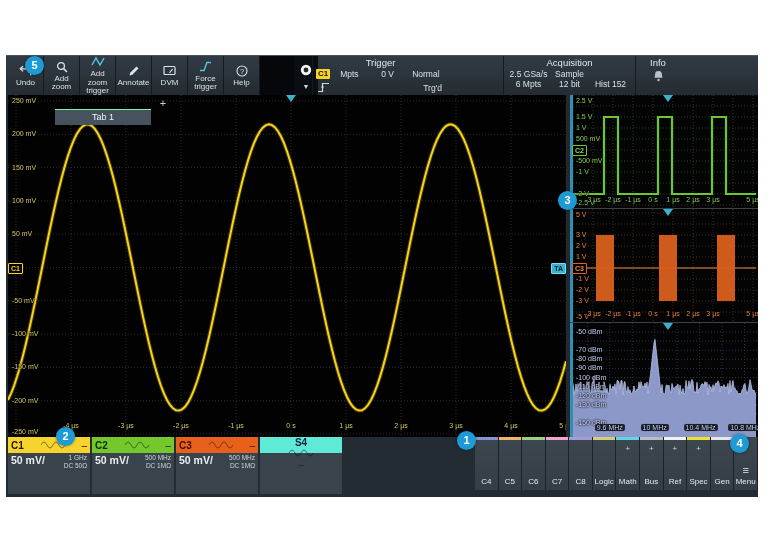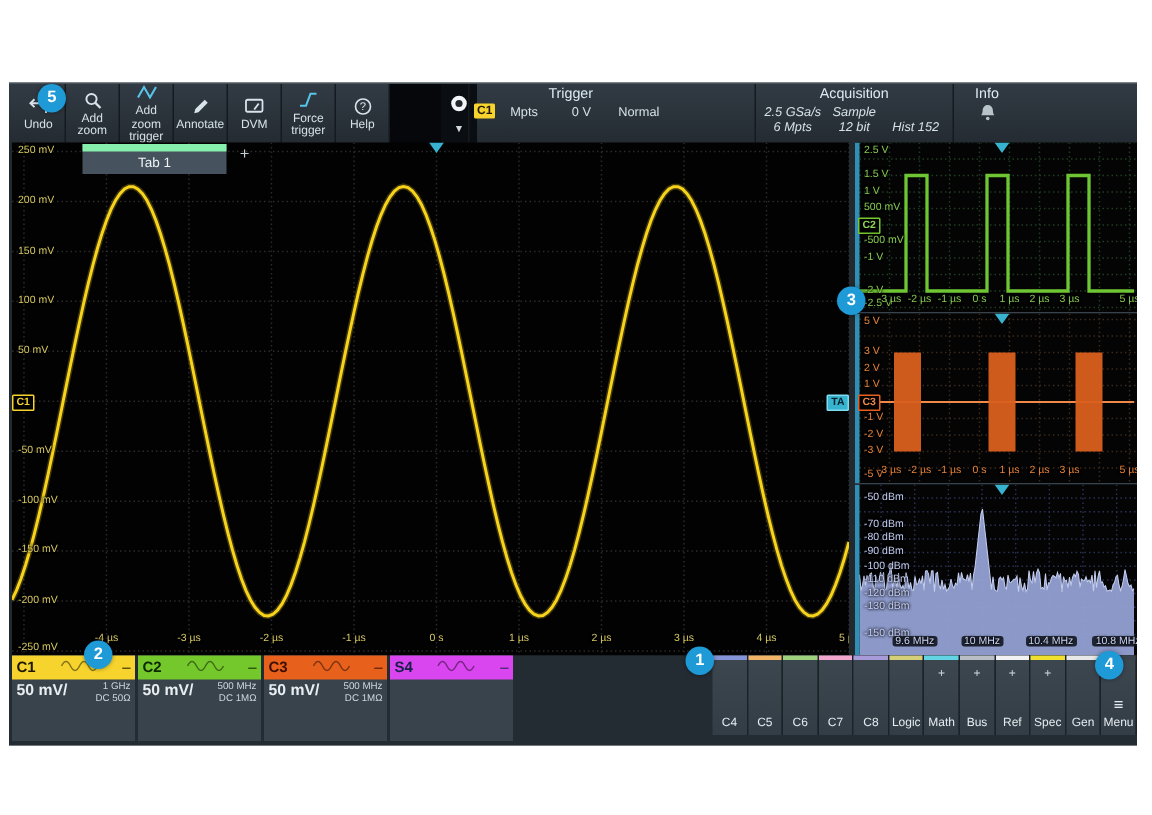--- a/index.html
+++ b/index.html
@@ -25,35 +25,35 @@
   #g-trigger .g-row{display:flex;align-items:center;gap:0;padding:1px 3px 0 3px;}
   #g-trigger .g-row .gval{flex:1;text-align:center;}
   .c1chip{display:inline-block;background:#f6d32d;color:#1d1600;font-size:8px;font-weight:bold;
           padding:0 2px;border-radius:1px;line-height:10px;}
   #g-trigger .g-row2{display:flex;justify-content:space-between;align-items:center;padding:0 6px 0 4px;}
   #g-horizontal{left:442px;width:55px;text-align:center;}
   #g-horizontal .gval{display:block;line-height:10px;}
   #g-acq{left:497px;width:132px;}
   #g-acq .cols{display:flex;padding:1px 4px 0 4px;}
   #g-acq .col{flex:1;text-align:center;}
-  #g-acq .col .gval{display:block;line-height:10px;font-style:italic;}
+  #g-acq .col .gval{display:block;line-height:10px;}
   #g-info{left:629px;width:45px;text-align:center;}
   #tb-status{position:absolute;left:674px;top:0;width:78px;height:40px;background:#05070a;
              display:flex;align-items:center;justify-content:flex-end;gap:5px;padding-right:5px;box-sizing:border-box;}
   .lxi{color:#e6edf1;font-size:8.5px;font-style:italic;font-weight:bold;}
   .rslogo{color:#eef3f6;font-size:17px;line-height:17px;}
 
   
   #main-plot{position:absolute;left:2px;top:40px;width:558px;height:342px;background:#020202;overflow:hidden;}
   .wave{position:absolute;left:0;top:0;}
   .tick{position:absolute;font-size:7px;line-height:8px;white-space:nowrap;text-shadow:0 0 2px #000,0 0 2px #000;}
   .xtick{width:32px;text-align:center;}
   .chip{background:#151a24e6;color:#c9d3f4;padding:0 2px;border-radius:2px;}
-  #tab1{position:absolute;left:47px;top:1px;width:96px;height:15px;background:#46525d;
-        border-top:5px solid #86efac;color:#eef3f6;font-size:9px;line-height:15px;text-align:center;}
+  #tab1{position:absolute;left:47px;top:14px;width:96px;height:15px;background:#46525d;
+        border-top:1px solid #86efac;color:#eef3f6;font-size:9px;line-height:15px;text-align:center;}
   #tab-add{position:absolute;left:148px;top:1px;width:14px;height:15px;color:#c3ced5;font-size:11px;line-height:15px;text-align:center;}
   .trig-tri{position:absolute;width:0;height:0;border-left:5px solid transparent;border-right:5px solid transparent;
             border-top:7px solid #38b3cf;}
   .ch-tag{position:absolute;font-size:7px;font-weight:bold;line-height:9px;padding:0 2px;border-radius:1px;background:#000;}
   #tag-c1{left:0;border:1px solid #f6d32d;color:#f6d32d;}
   #tag-ta{right:0;background:#38b3cf;color:#03232b;border:1px solid #7fdcef;}
   .ptag-c2{left:2px;border:1px solid #74c82c;color:#8fd657;}
   .ptag-c3{left:2px;border:1px solid #e8611c;color:#f08a4a;}
 
   
@@ -150,20 +150,27 @@
       <span class="chev">▼</span>
     </div>
 
     <div class="tb-group" id="g-trigger">
       <div class="g-title">Trigger</div>
       <div class="g-row">
         <span class="c1chip">C1</span>
         <span class="gval">Mpts</span>
         <span class="gval">0 V</span>
         <span class="gval">Normal</span>
+      </div>
+      <div class="g-row2">
+        <span id="slope-ico"><svg width="13" height="12" viewBox="0 0 13 12">
+                <polyline points="1,10.5 5.5,10.5 5.5,2.5 12,2.5" fill="none" stroke="#cfdde4" stroke-width="1.2"></polyline>
+                <path d="M5.5 4.2l-1.6 2.4h3.2z" fill="#cfdde4"></path>
+              </svg></span>
+        <span class="gval">Trg'd</span>
       </div>
     </div>
 
 
     <div class="tb-group" id="g-acq">
       <div class="g-title">Acquisition</div>
       <div class="cols">
         <div class="col">
           <span class="gval">2.5 GSa/s</span>
           <span class="gval">6 Mpts</span>
@@ -415,21 +422,21 @@
                 </svg></span>
               <span class="bmin">–</span>
             </div>
             <div class="bbody">
               <span class="bscale">50 mV/</span>
               <div class="bright">500 MHz<br>DC 1MΩ</div>
               <span class="bbl">0 V</span>
             </div>
           </div>
           <div class="badge" style="left: 254px;">
-            <div class="bhead" style="background: #d946ef; color: rgb(22, 32, 74);">
+            <div class="bhead" style="background: #5eead4; color: rgb(22, 32, 74); flex-direction: column;">
               <span>S4</span>
               <span class="bmini"><svg width="26" height="9" viewBox="0 0 26 9">
                   <path d="M1 5 q3-6 6 0 t6 0 t6 0 t6 0" fill="none" stroke="rgba(0,0,0,0.45)" stroke-width="1"></path>
                 </svg></span>
               <span class="bmin">–</span>
             </div>
           </div>
         </div>
     <div id="bbtns">
           <div class="bbtn">

